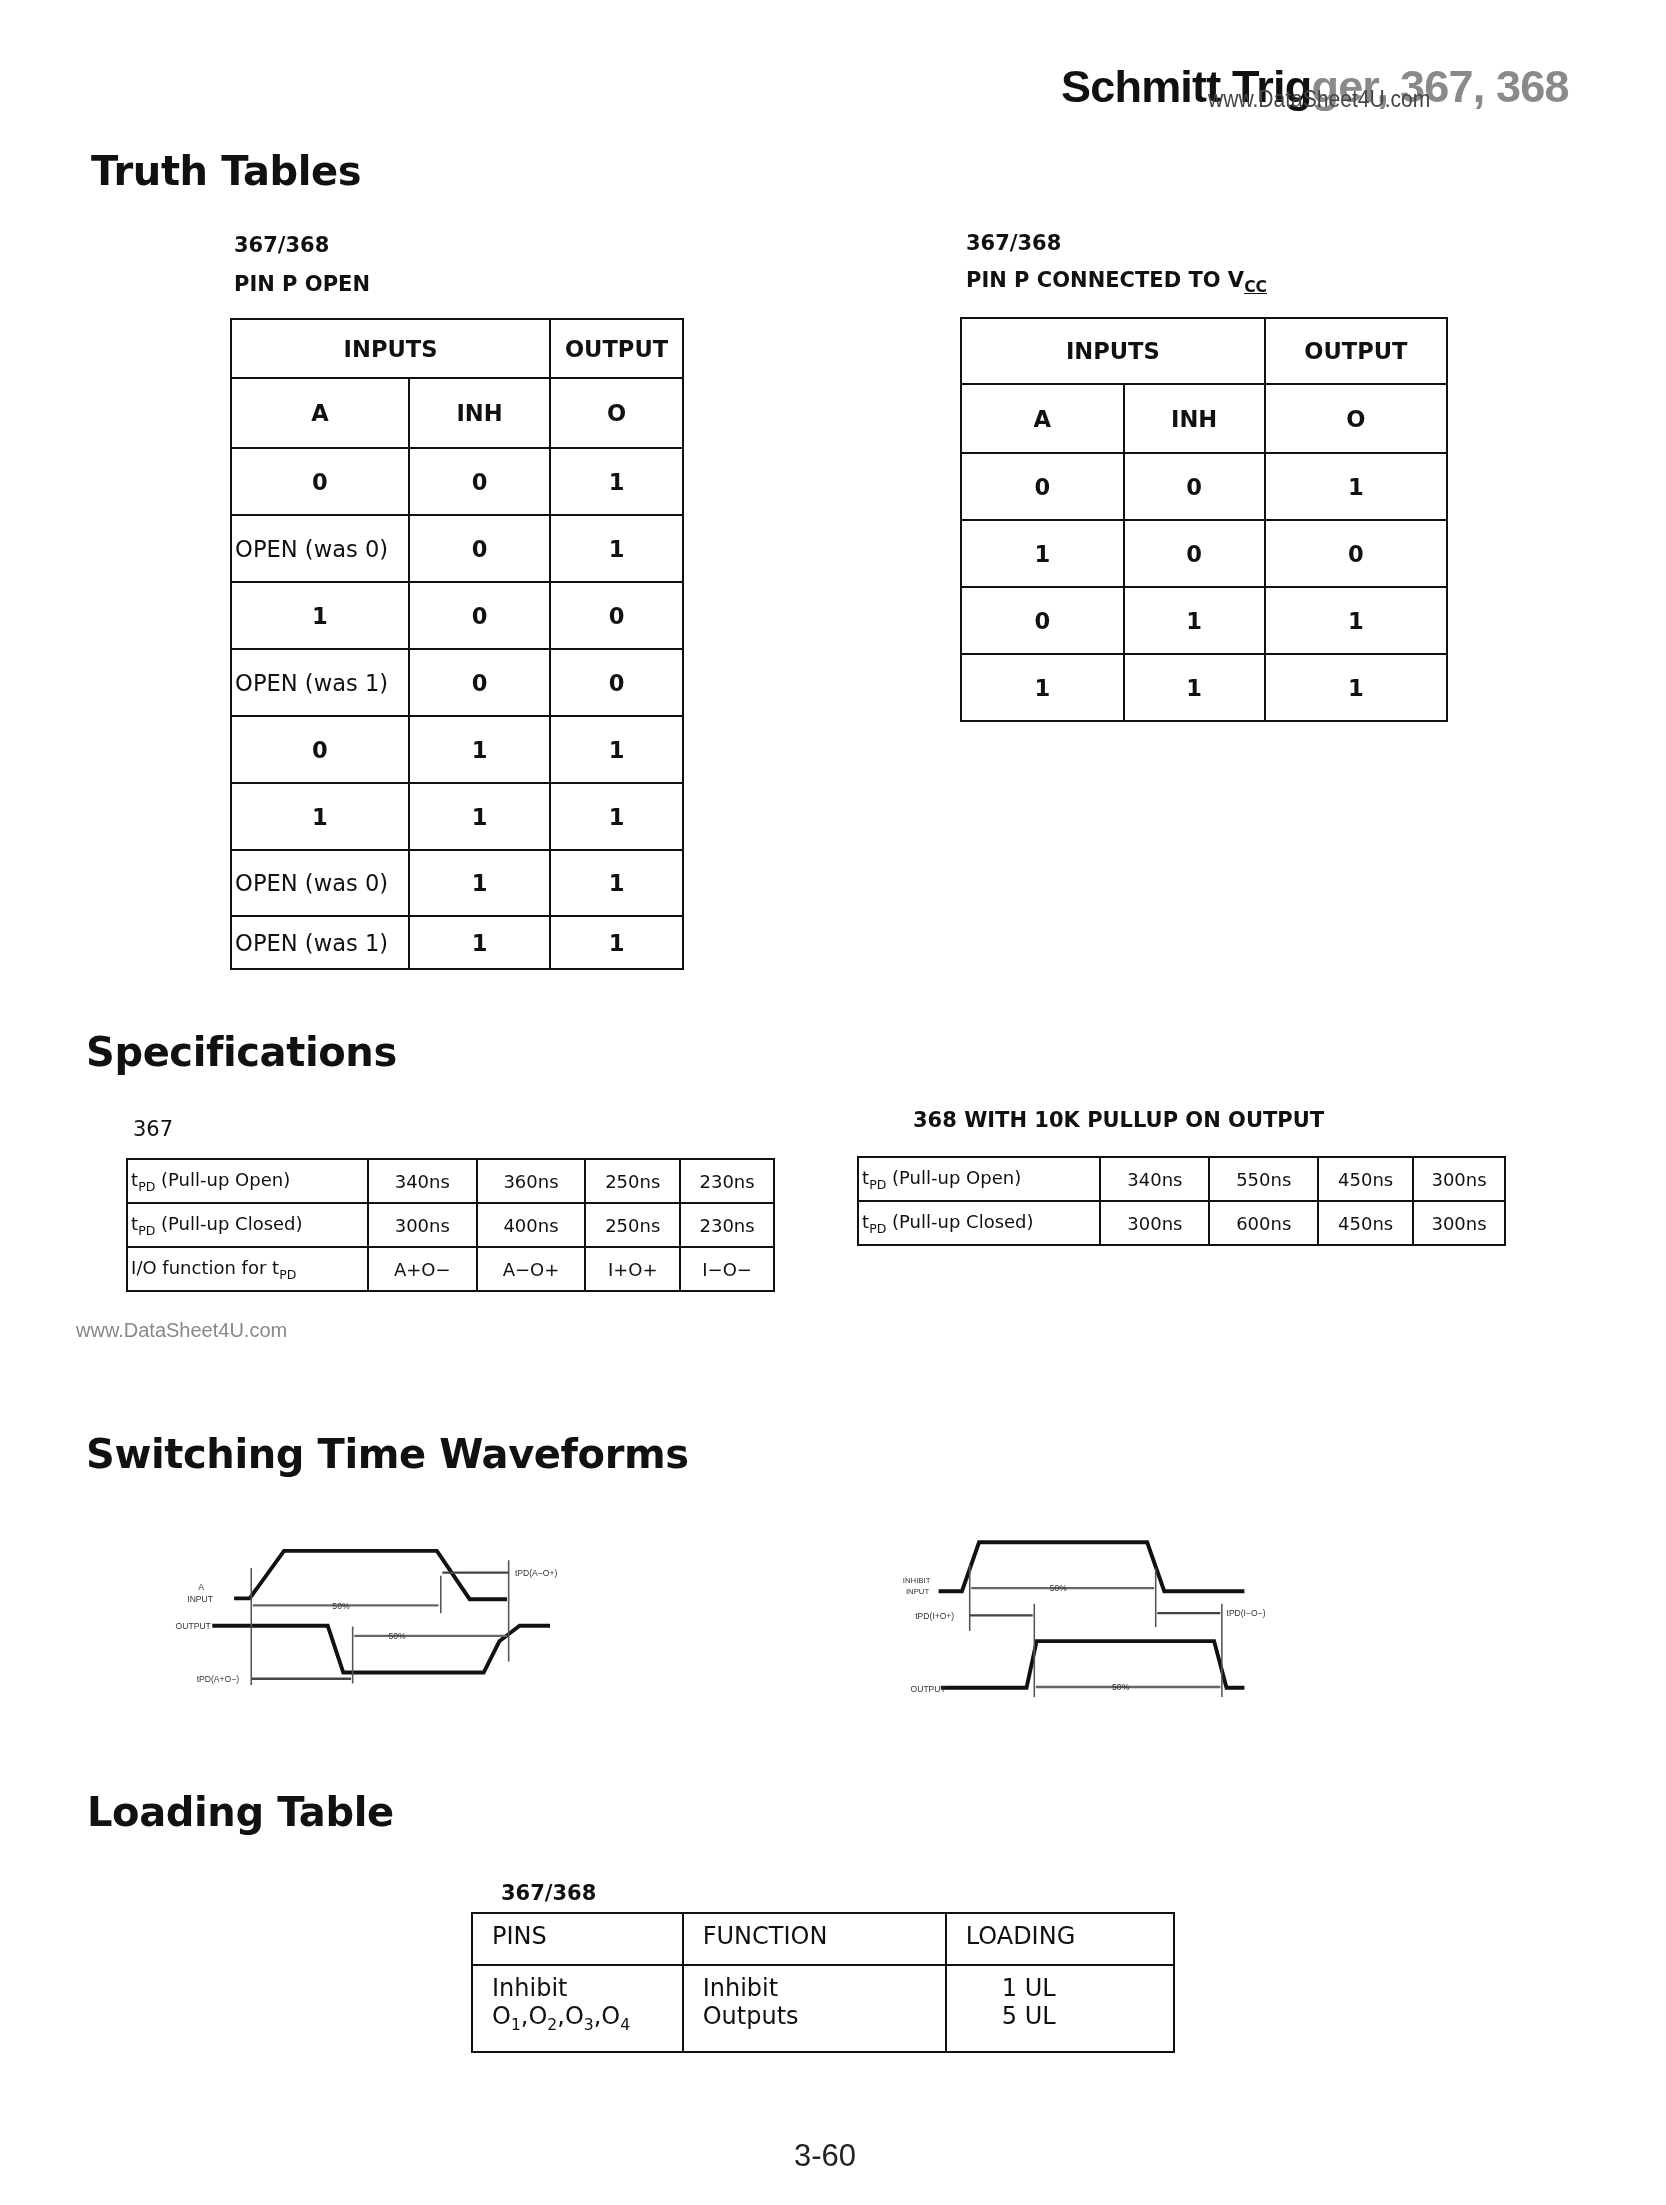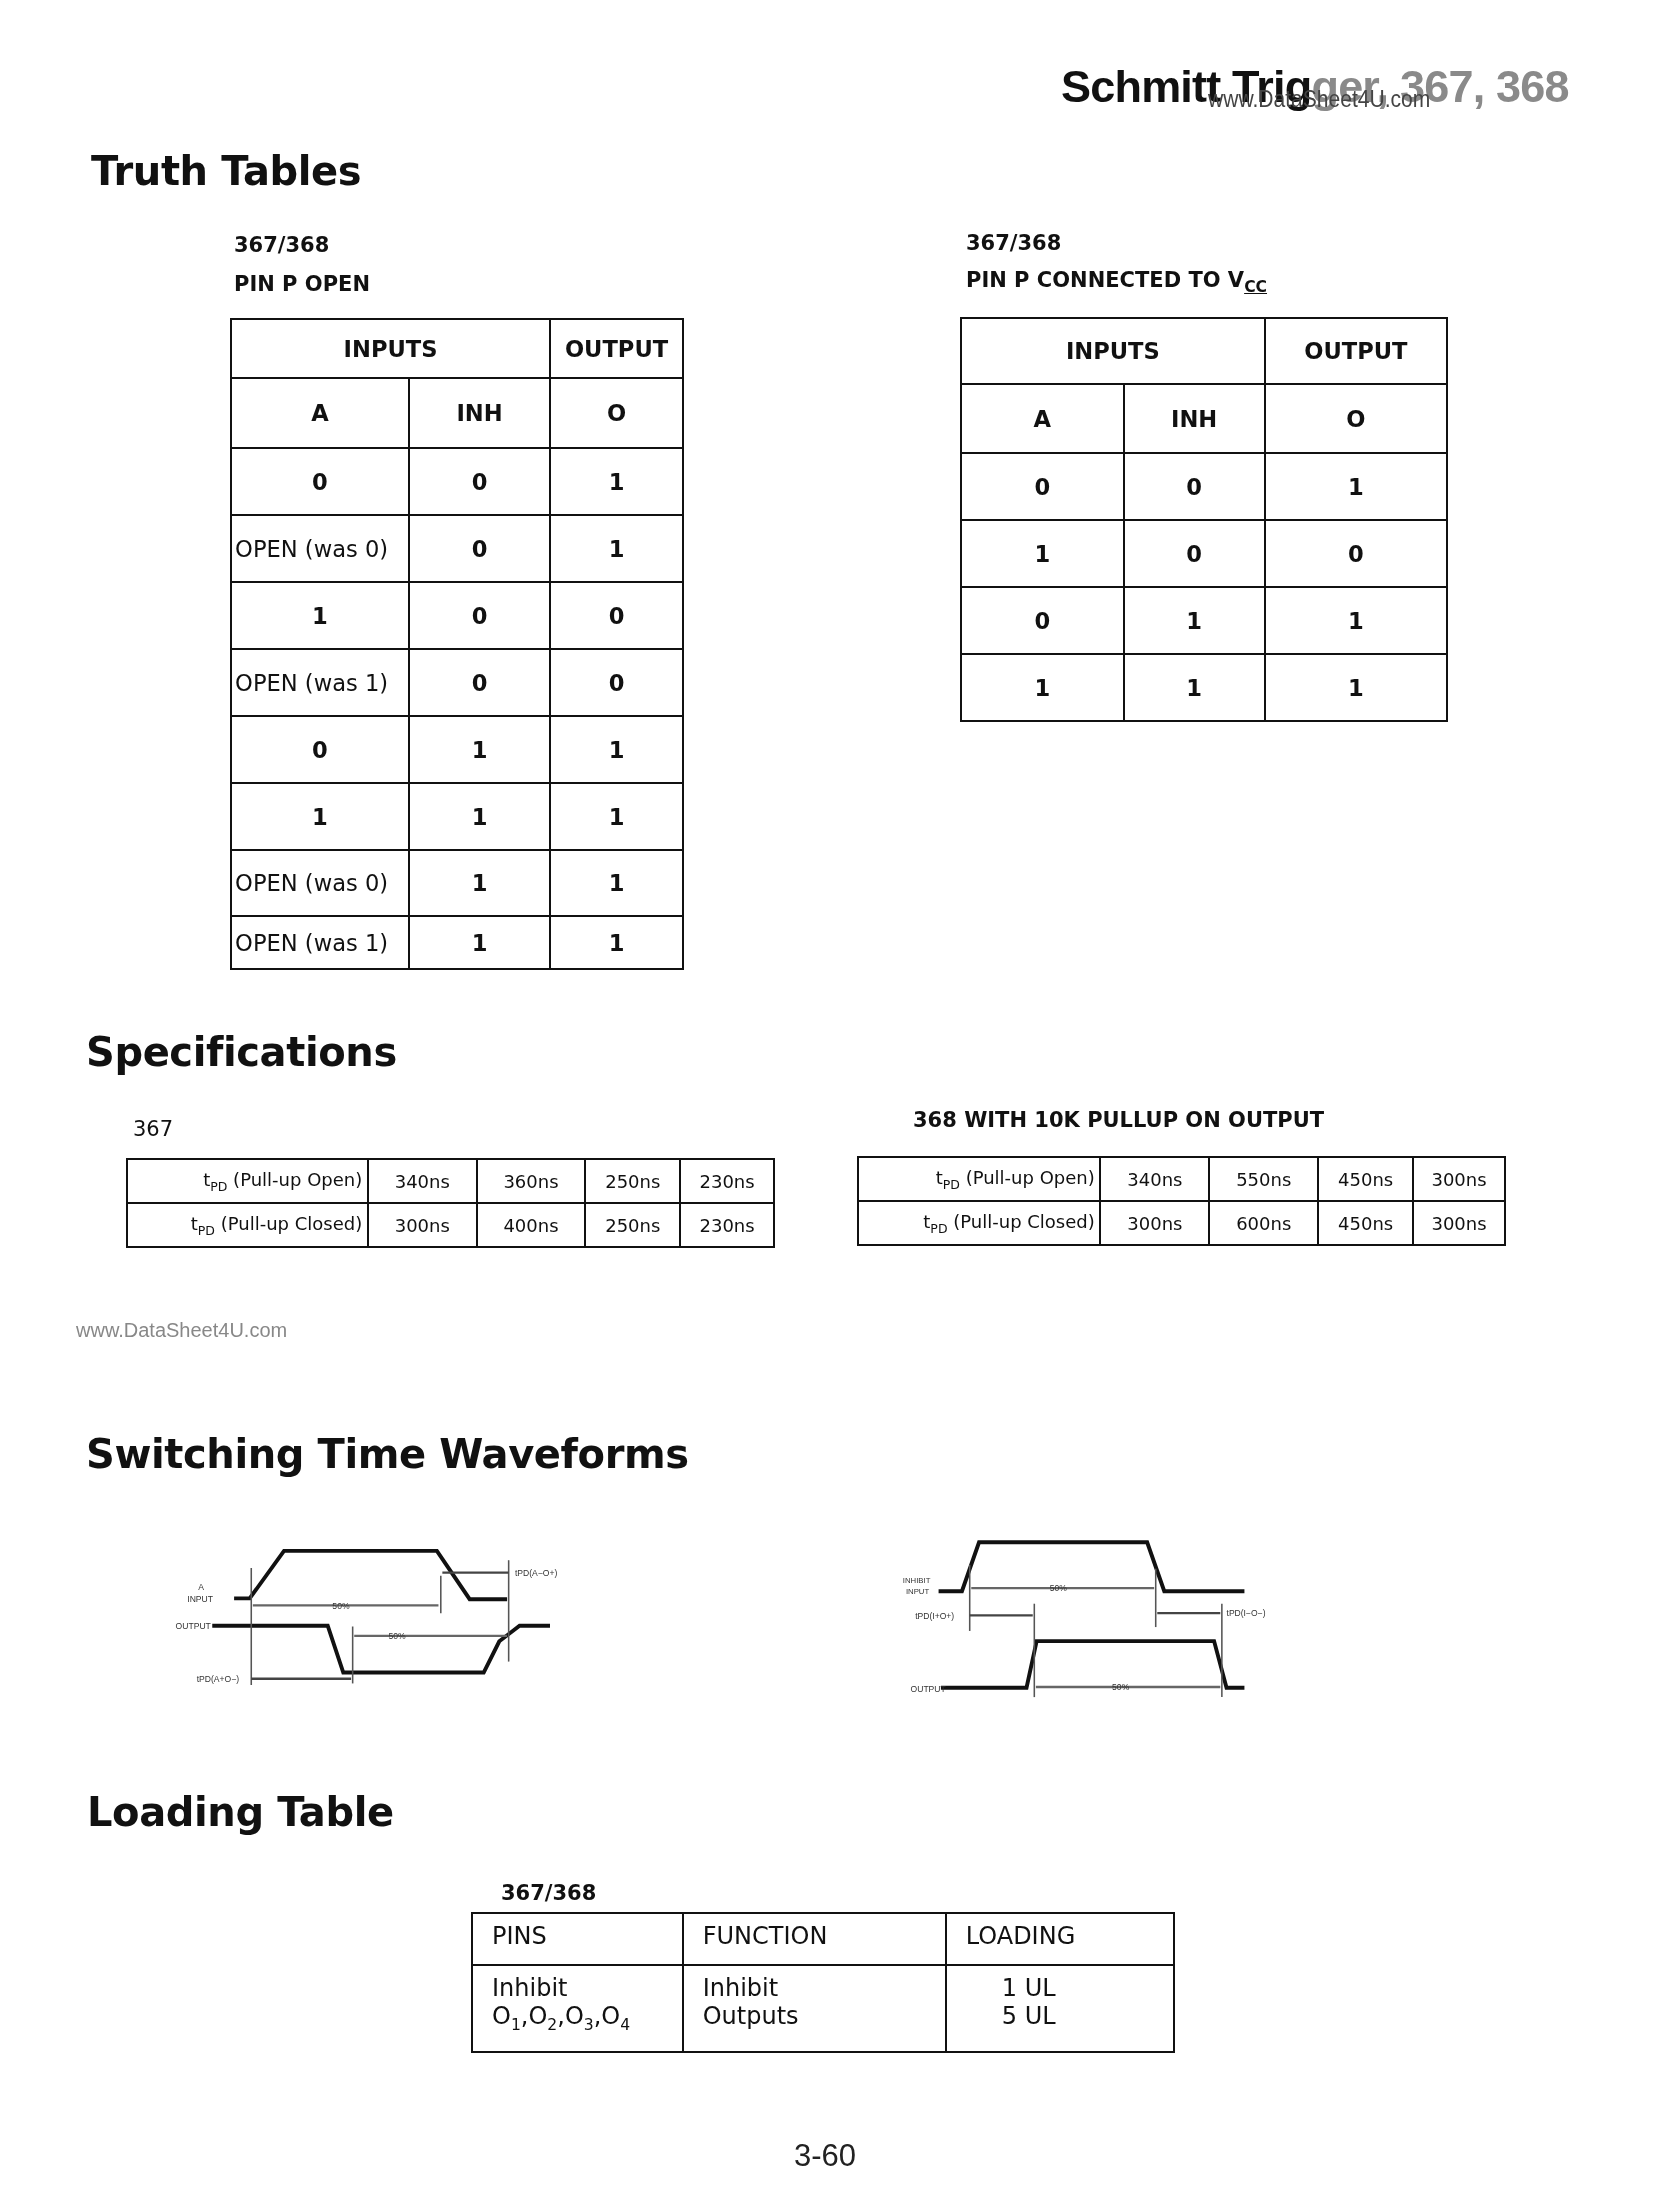--- a/index.html
+++ b/index.html
@@ -9,21 +9,21 @@
   .title { left:1061px; top:61px; font-size:45px; font-weight:bold; letter-spacing:-0.8px; color:#111; }
   .title .faded { color:#8a8a8a; }
   .watermark-top { left:1208px; top:86px; font-family:"Liberation Sans Narrow","Liberation Sans", sans-serif; font-size:23.4px; color:#444; letter-spacing:0px; transform:scaleX(0.9); transform-origin:left; }
   .h2 { font-family:"DejaVu Sans", sans-serif; font-weight:bold; font-size:40px; letter-spacing:-0.4px; color:#111; }
   .caption { font-family:"DejaVu Sans", sans-serif; font-weight:bold; font-size:21px; color:#111; }
   .caption sub { font-size:15.6px; vertical-align:-4.7px;text-decoration:underline; }
   table { border-collapse:collapse; position:absolute; }
   .tt td { border:2.3px solid #111; text-align:center; font-family:"DejaVu Sans", sans-serif; font-size:22.6px; font-weight:bold; padding:9px; }
   .tt td.left { text-align:left; padding-left:3.1px; font-weight:normal; font-size:22.6px; }
   .spec td { border:2.3px solid #111; font-family:"DejaVu Sans", sans-serif; font-size:18px; padding:0 4.7px; height:42px; text-align:center; }
-  .spec td.lbl { text-align:right; padding-left:3.1px; }
+  .spec td.lbl { text-align:left; padding-left:3.1px; }
   .spec sub { font-size:12.5px; }
   .load td { border:2.3px solid #111; font-family:"DejaVu Sans", sans-serif; font-size:24px; vertical-align:top; padding:7.8px 19px; text-align:left; }
   .load sub { font-size:15.6px; }
   .wm-mid { left:76px; top:1319px; font-size:20px; color:#888; }
   .pagenum { left:794px; top:2138px; font-size:31px; color:#222; }
   svg text { font-family:"Liberation Sans", sans-serif; fill:#333; }
 </style>
 </head>
 <body>
 
@@ -154,20 +154,27 @@
     <td>360ns</td>
     <td>250ns</td>
     <td>230ns</td>
   </tr>
   <tr>
     <td class="lbl"><span>t</span><sub>PD</sub><span> (Pull-up Closed)</span></td>
     <td>300ns</td>
     <td>400ns</td>
     <td>250ns</td>
     <td>230ns</td>
+  </tr>
+  <tr>
+    <td class="lbl"><span>I/O function for t</span><sub>PD</sub><span></span></td>
+    <td>A+O−</td>
+    <td>A−O+</td>
+    <td>I+O+</td>
+    <td>I−O−</td>
   </tr>
 </tbody>
   </table>
 
 <div class="abs caption" style="left:913px;top:1108px;">368 WITH 10K PULLUP ON OUTPUT</div>
 
 <table class="spec" style="left:857px;top:1156px;width:649px;">
   <colgroup>
       <col style="width:243px">
       <col style="width:109px">

